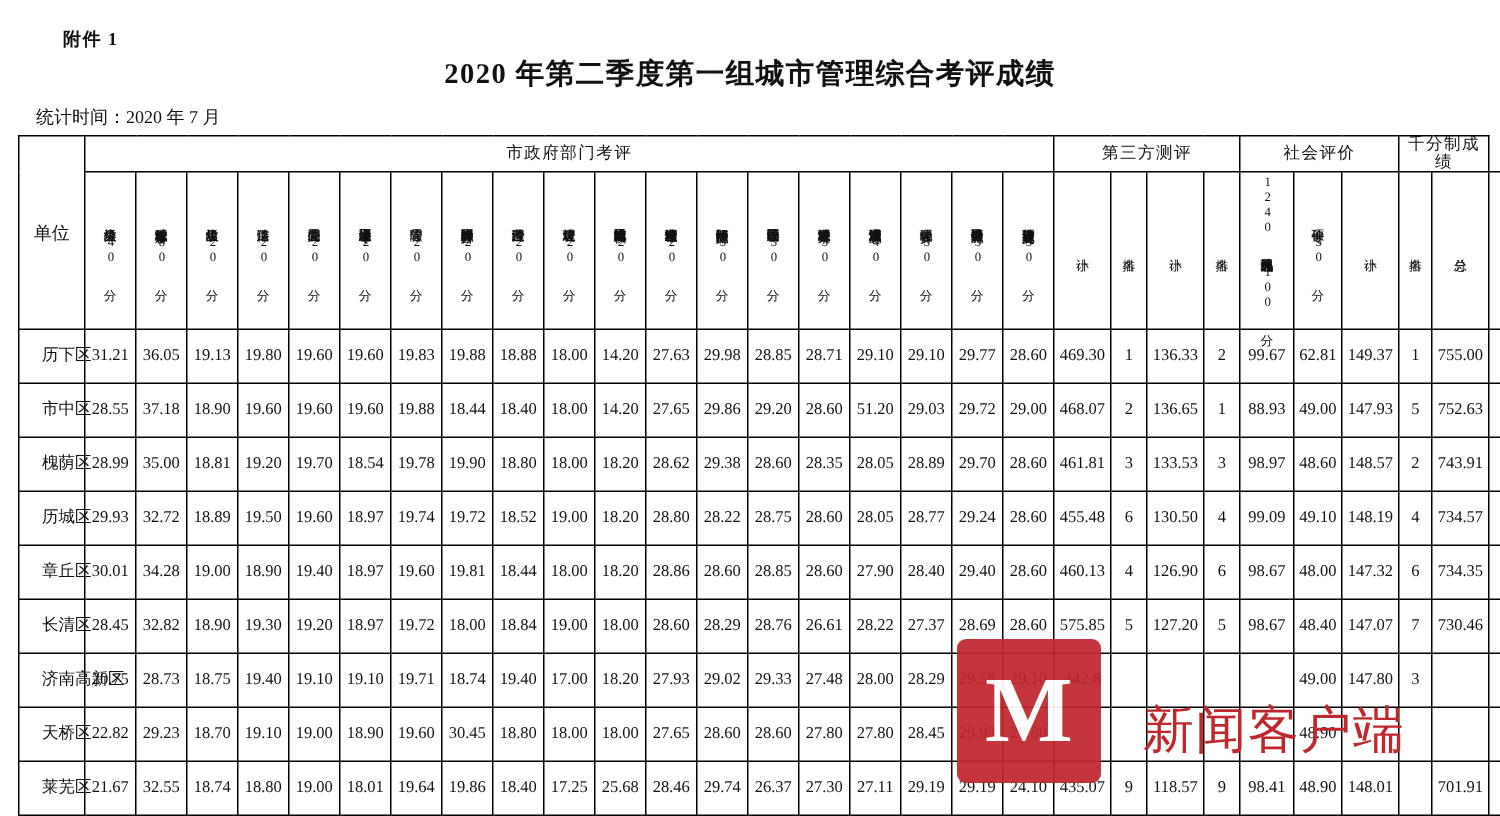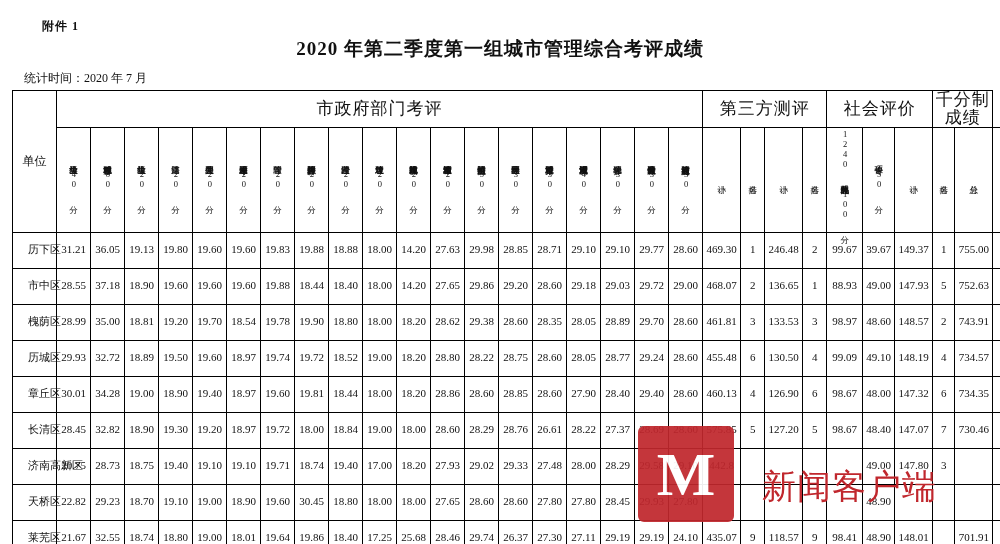--- a/index.html
+++ b/index.html
@@ -32,21 +32,21 @@
   }
   td,th{
     border:1px solid #000;
     font-weight:normal;
     text-align:center;
     vertical-align:middle;
     font-size:9px;
     padding:0;
     line-height:1.05;
   }
-  .grp{font-size:17px;height:18px;font-weight:normal;letter-spacing:1px;}
+  .grp{font-size:11px;height:18px;font-weight:normal;letter-spacing:1px;}
   .vhead{
     height:104px;
     font-size:8.5px;
     line-height:1.05;
   }
   .vhead div.v{
     writing-mode:vertical-rl;
     text-orientation:upright;
     display:inline-block;
     height:100px;
@@ -168,24 +168,24 @@
         <td>27.63</td>
         <td>29.98</td>
         <td>28.85</td>
         <td>28.71</td>
         <td>29.10</td>
         <td>29.10</td>
         <td>29.77</td>
         <td>28.60</td>
         <td>469.30</td>
         <td>1</td>
-        <td>246.48</td>
+        <td>136.33</td>
         <td>2</td>
         <td>99.67</td>
-        <td>39.67</td>
+        <td>62.81</td>
         <td>149.37</td>
         <td>1</td>
         <td>755.00</td>
         <td>1</td>
       </tr>
       <tr>
         <td class="rowname">市中区</td>
         <td>28.55</td>
         <td>37.18</td>
         <td>18.90</td>
@@ -194,21 +194,21 @@
         <td>19.60</td>
         <td>19.88</td>
         <td>18.44</td>
         <td>18.40</td>
         <td>18.00</td>
         <td>14.20</td>
         <td>27.65</td>
         <td>29.86</td>
         <td>29.20</td>
         <td>28.60</td>
-        <td>29.18</td>
+        <td>51.20</td>
         <td>29.03</td>
         <td>29.72</td>
         <td>29.00</td>
         <td>468.07</td>
         <td>2</td>
         <td>136.65</td>
         <td>1</td>
         <td>88.93</td>
         <td>49.00</td>
         <td>147.93</td>

